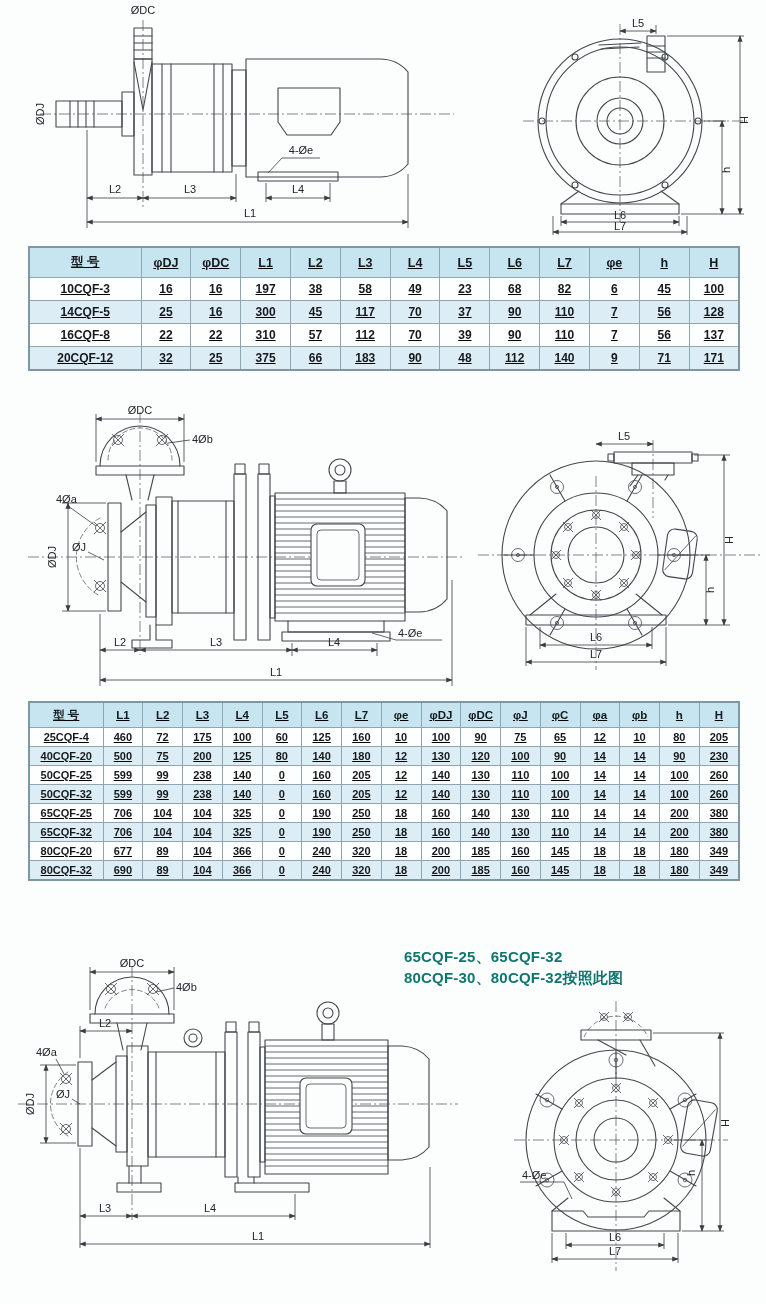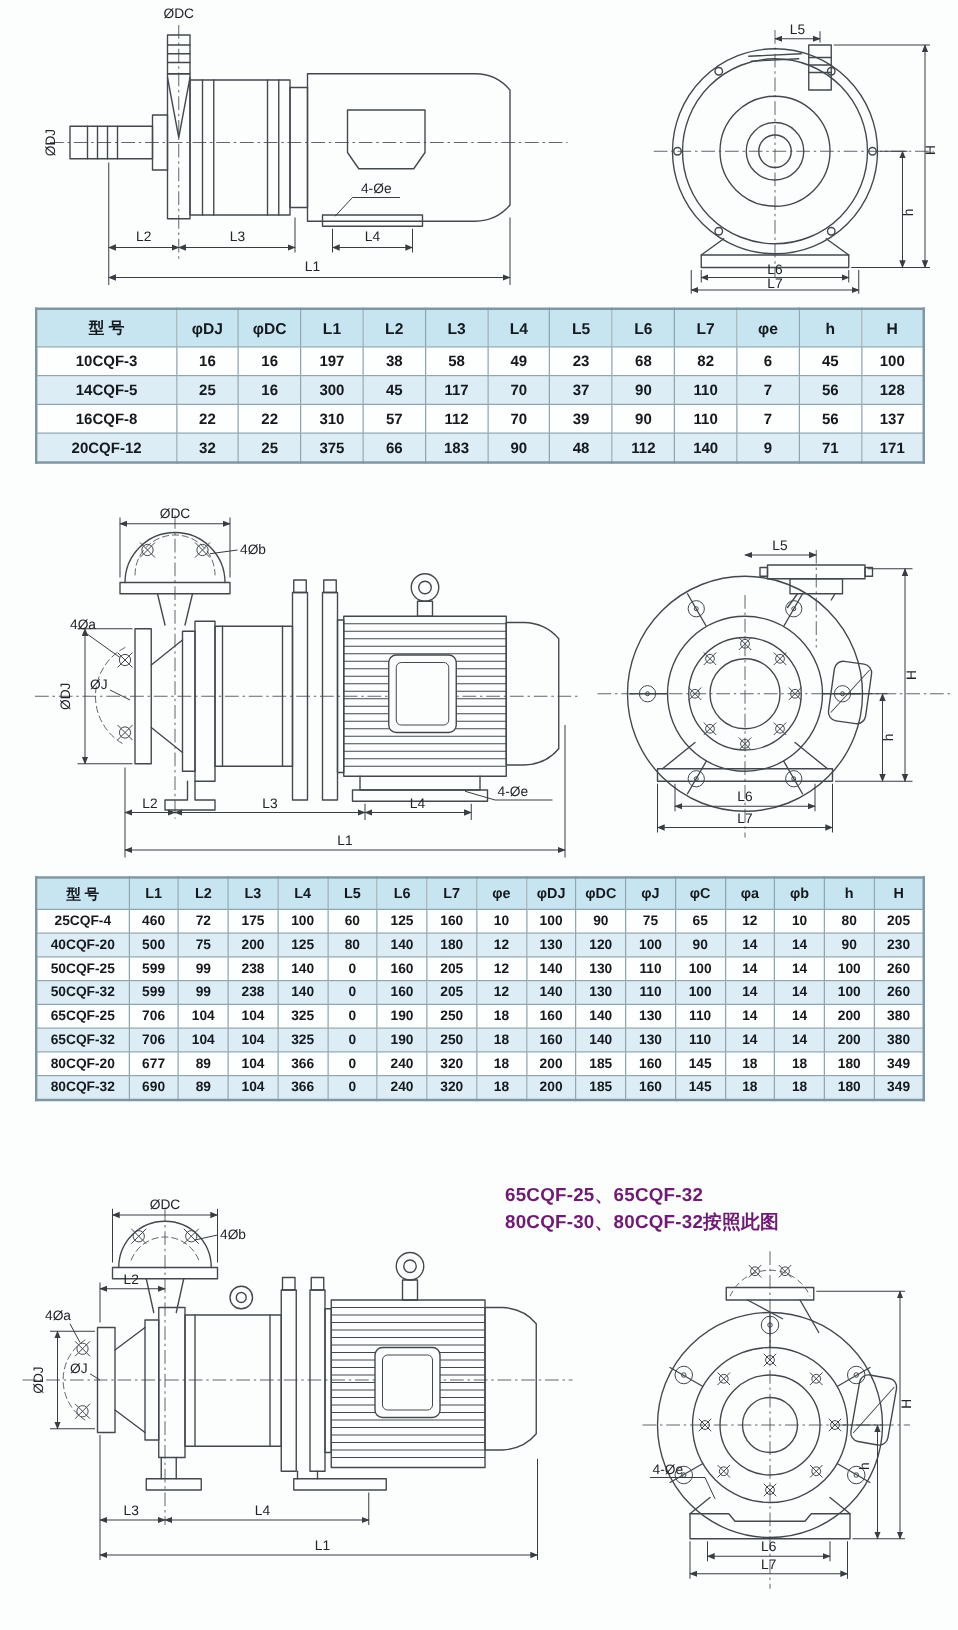--- a/index.html
+++ b/index.html
@@ -6,33 +6,33 @@
   body{width:766px;height:1304px;position:relative;background:#fcfdfd;
        font-family:"Liberation Sans",sans-serif;overflow:hidden;}
   .fig{position:absolute;}
   svg .ln{stroke:#42484e;stroke-width:1.1;fill:none;stroke-linejoin:round;stroke-linecap:round;}
   svg .ln2{stroke:#42484e;stroke-width:.8;fill:none;}
   svg .cl{stroke:#4a5056;stroke-width:.7;fill:none;stroke-dasharray:11 3 2 3;}
   svg .dsh{stroke:#4a5056;stroke-width:.7;fill:none;stroke-dasharray:5 3;}
   svg .dim line,svg .dim path{stroke:#383d42;stroke-width:.8;fill:none;}
   svg .lbl{font:11px "Liberation Sans",sans-serif;fill:#21252a;}
   svg .fw{fill:#fcfdfd;}
-  .tblwrap{position:absolute;left:28px;width:712px;}
+  .tblwrap{position:absolute;left:28px;width:712px;text-decoration:underline;}
   table{border-collapse:collapse;width:100%;table-layout:fixed;border:2px solid #7d97a3;}
   th,td{border:1px solid #8fa6b1;text-align:center;vertical-align:middle;color:#15191d;
         overflow:hidden;white-space:nowrap;padding:0;}
   thead th{background:#c6e5f1;font-weight:700;}
   tbody tr:nth-child(odd) td{background:#fdfefe;}
   tbody tr:nth-child(even) td{background:#dcedf6;}
   #t1 th{height:29px;font-size:12.5px;}
   #t1 td{height:22px;font-size:12px;font-weight:600;}
   #t2 th{height:24px;font-size:11.5px;}
   #t2 td{height:18px;font-size:11px;font-weight:600;}
   .note{position:absolute;left:404px;top:946px;width:340px;font-size:15px;font-weight:700;
-        color:#701a75;line-height:1.4;letter-spacing:.2px;}
+        color:#0f766e;line-height:1.4;letter-spacing:.2px;}
 </style>
 </head>
 <body>
 
 <svg class="fig" style="left:30px;top:2px" width="430" height="232" viewBox="0 0 430 232">
   <defs>
     <marker id="m1" viewBox="0 0 10 10" refX="9" refY="5" markerWidth="8" markerHeight="8" orient="auto-start-reverse">
       <path d="M0,1L10,5L0,9z" fill="#383d42"></path>
       </marker>
   </defs>

